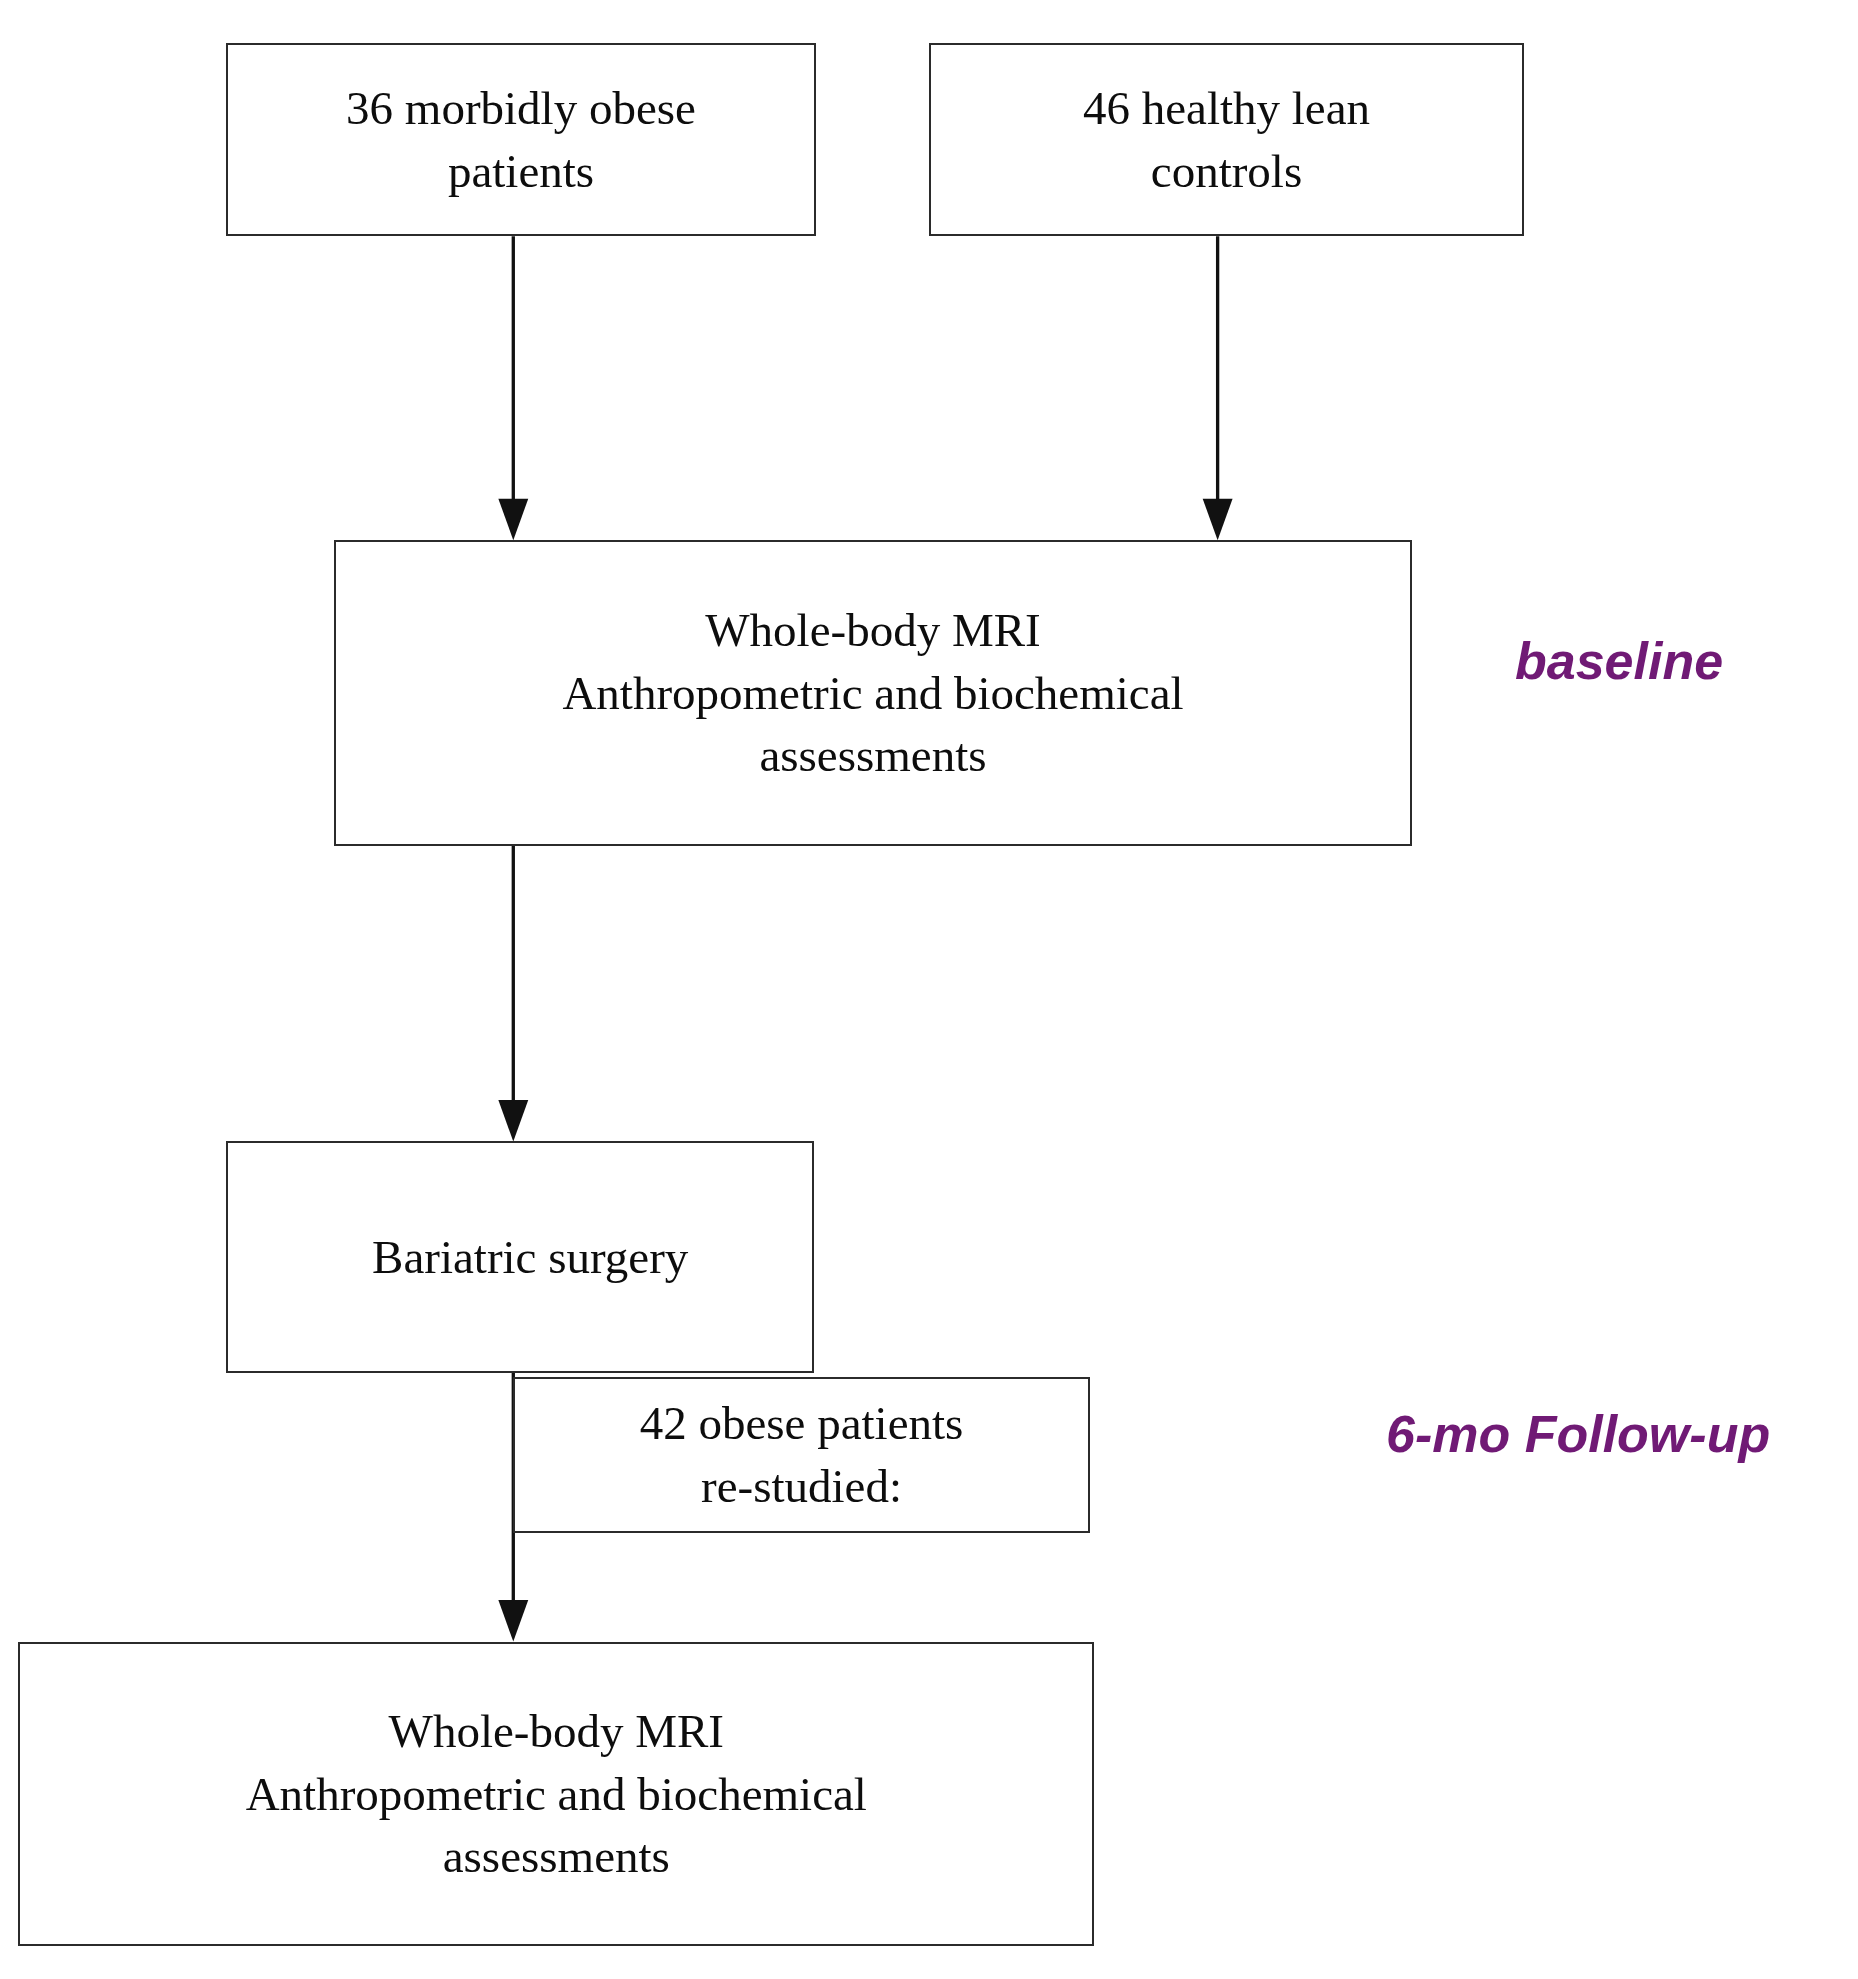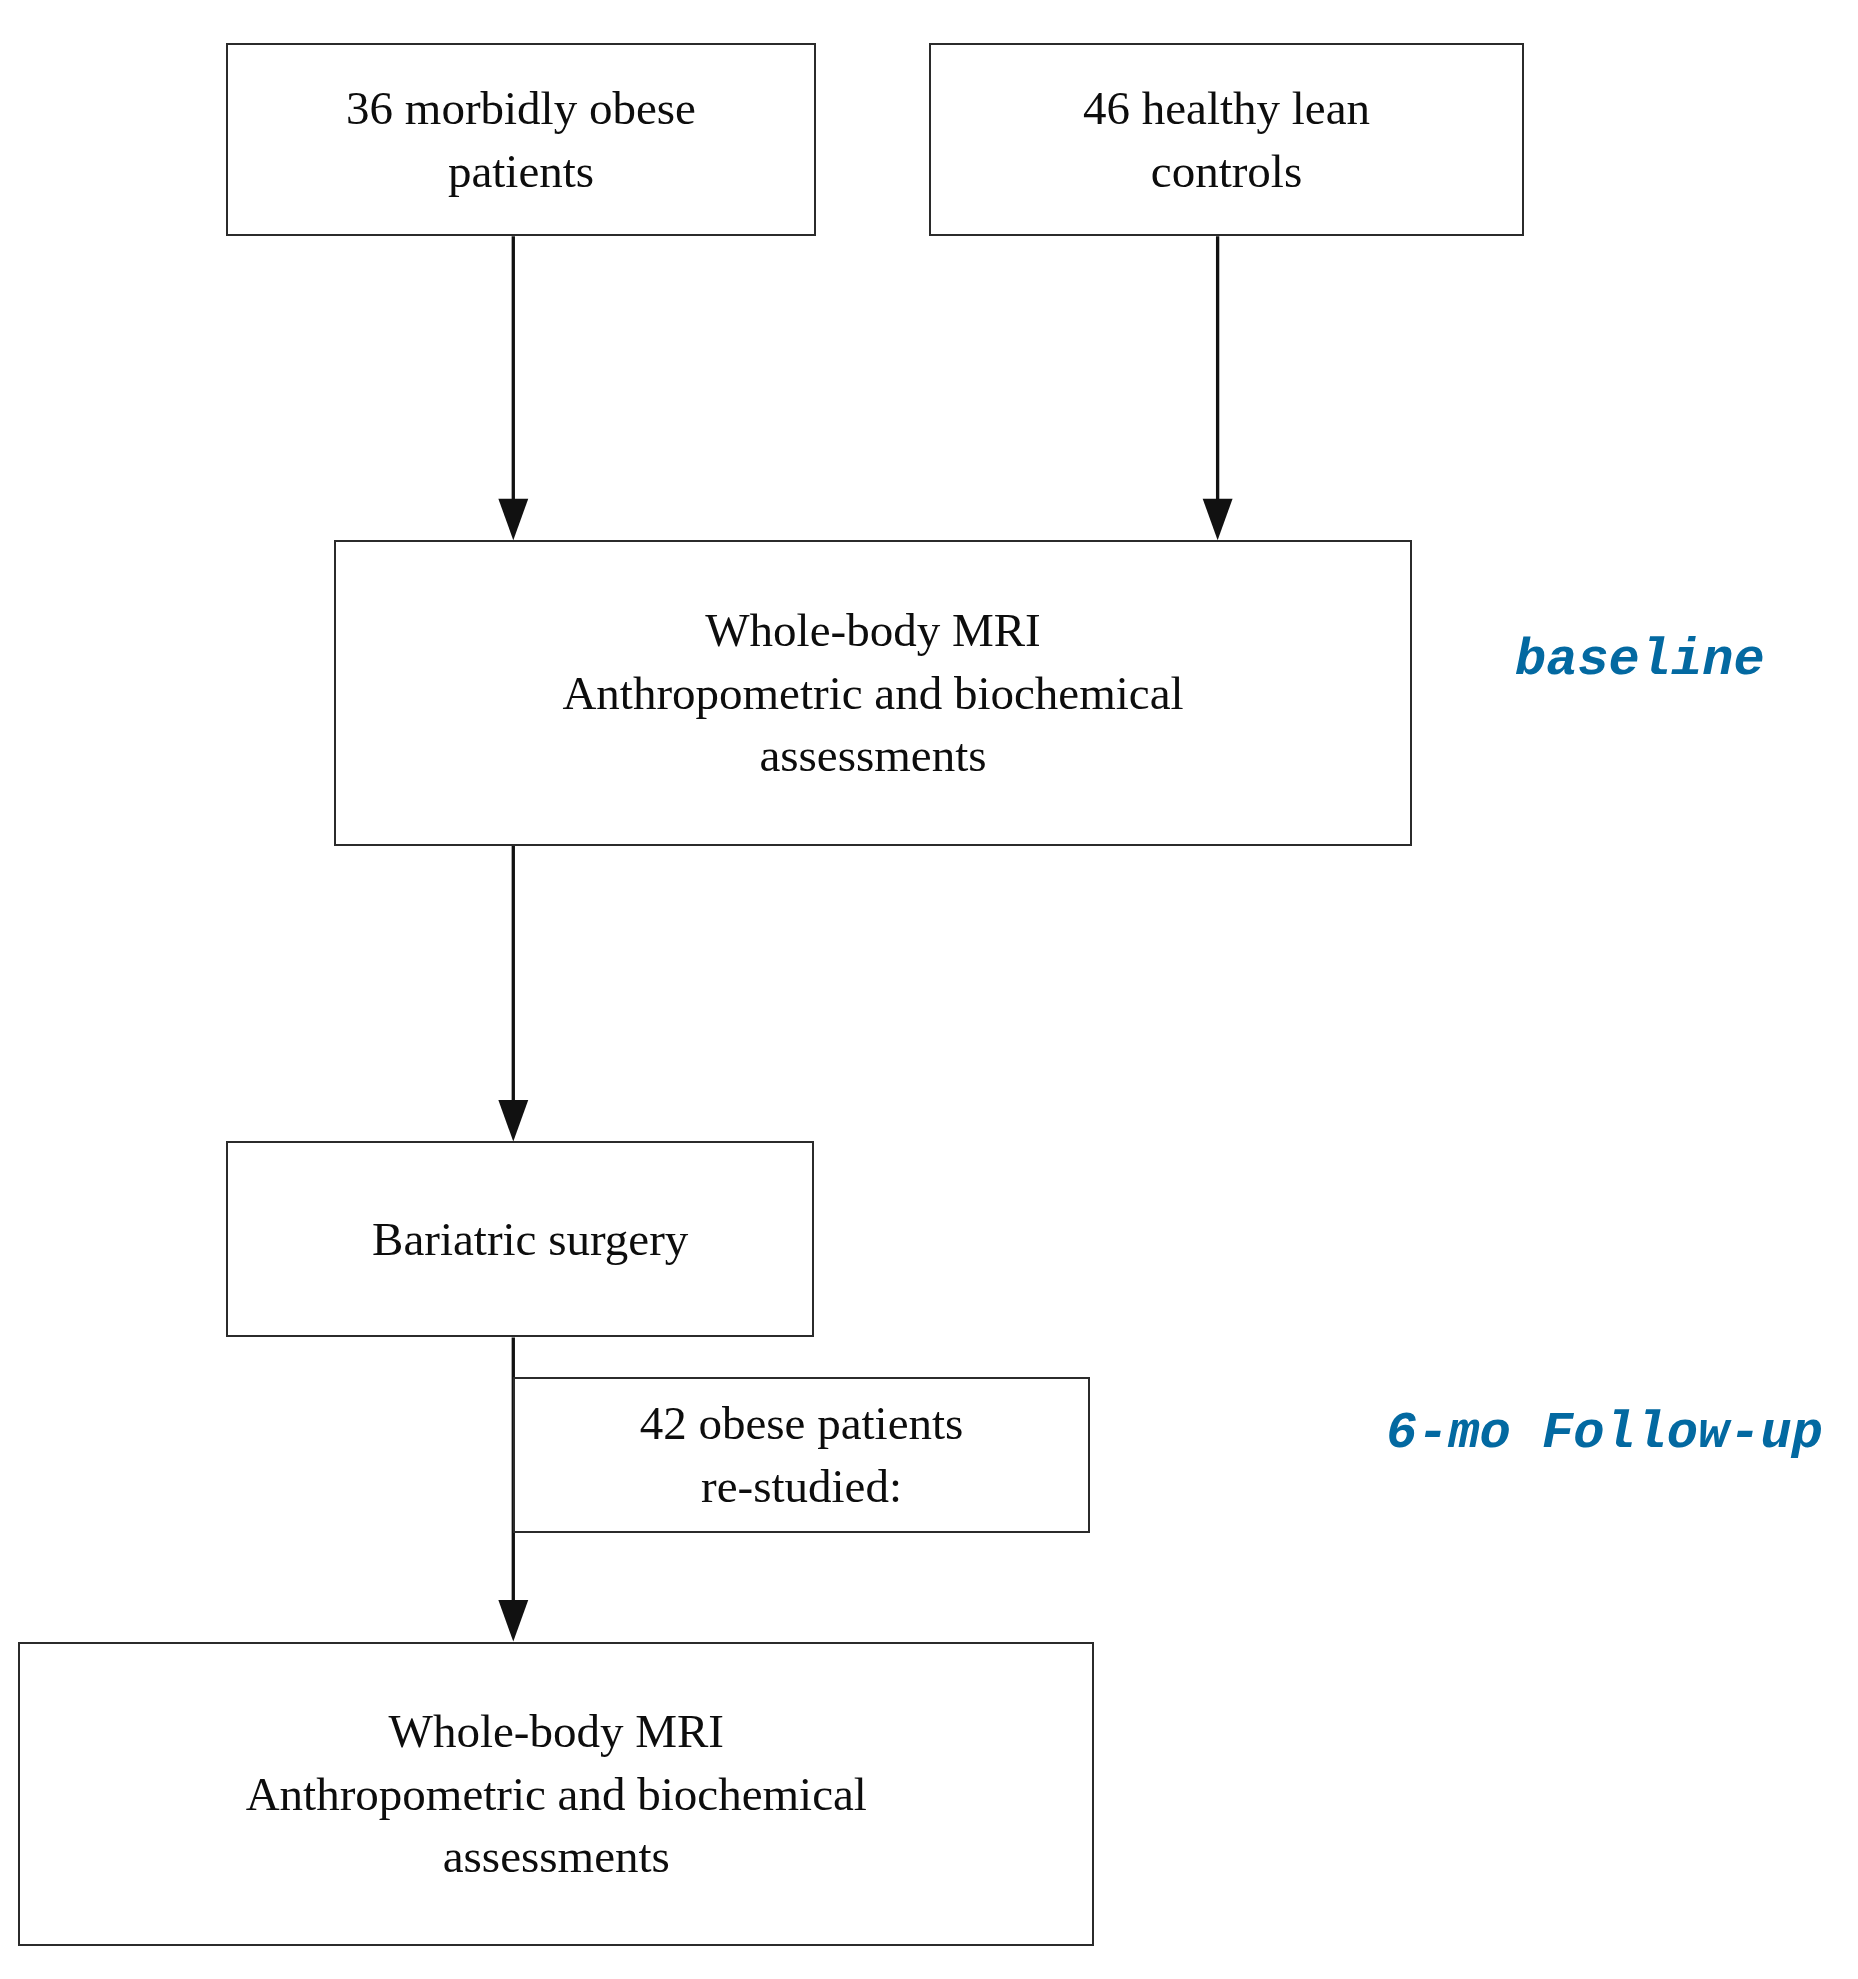--- a/index.html
+++ b/index.html
@@ -31,29 +31,29 @@
     padding: 5px 11.6px;
   }
   .node .txt {
     display: block;
     white-space: pre-line;
   }
   
   #node-obese-patients   { left: 226px;  top: 43px;   width: 590px;  height: 193px; }
   #node-lean-controls    { left: 929px; top: 43px;   width: 595px;  height: 193px; }
   #node-baseline-assess  { left: 334px;  top: 540px;  width: 1078px; height: 306px; }
-  #node-bariatric        { left: 226px;  top: 1141px; width: 588px;  height: 196px; padding-left: 32px; }
+  #node-bariatric        { left: 226px;  top: 1141px; width: 588px;  height: 232px; padding-left: 32px; }
   #node-restudied        { left: 513px;  top: 1377px; width: 577px;  height: 156px; }
   #node-followup-assess  { left: 18.3px;   top: 1642px; width: 1076px; height: 304px; }
 
   
   .stage-label {
     position: absolute;
-    color: #0369a1;
-    font-family: Liberation Mono, monospace;
+    color: #701a75;
+    font-family: Liberation Sans, sans-serif;
     font-style: italic;
     font-weight: bold;
     white-space: nowrap;
   }
   #label-baseline  { left: 1515px; top: 631px;  font-size: 52px; }
   #label-followup  { left: 1386px; top: 1404px; font-size: 52px; }
 
   
   #connectors {
     position: absolute;

